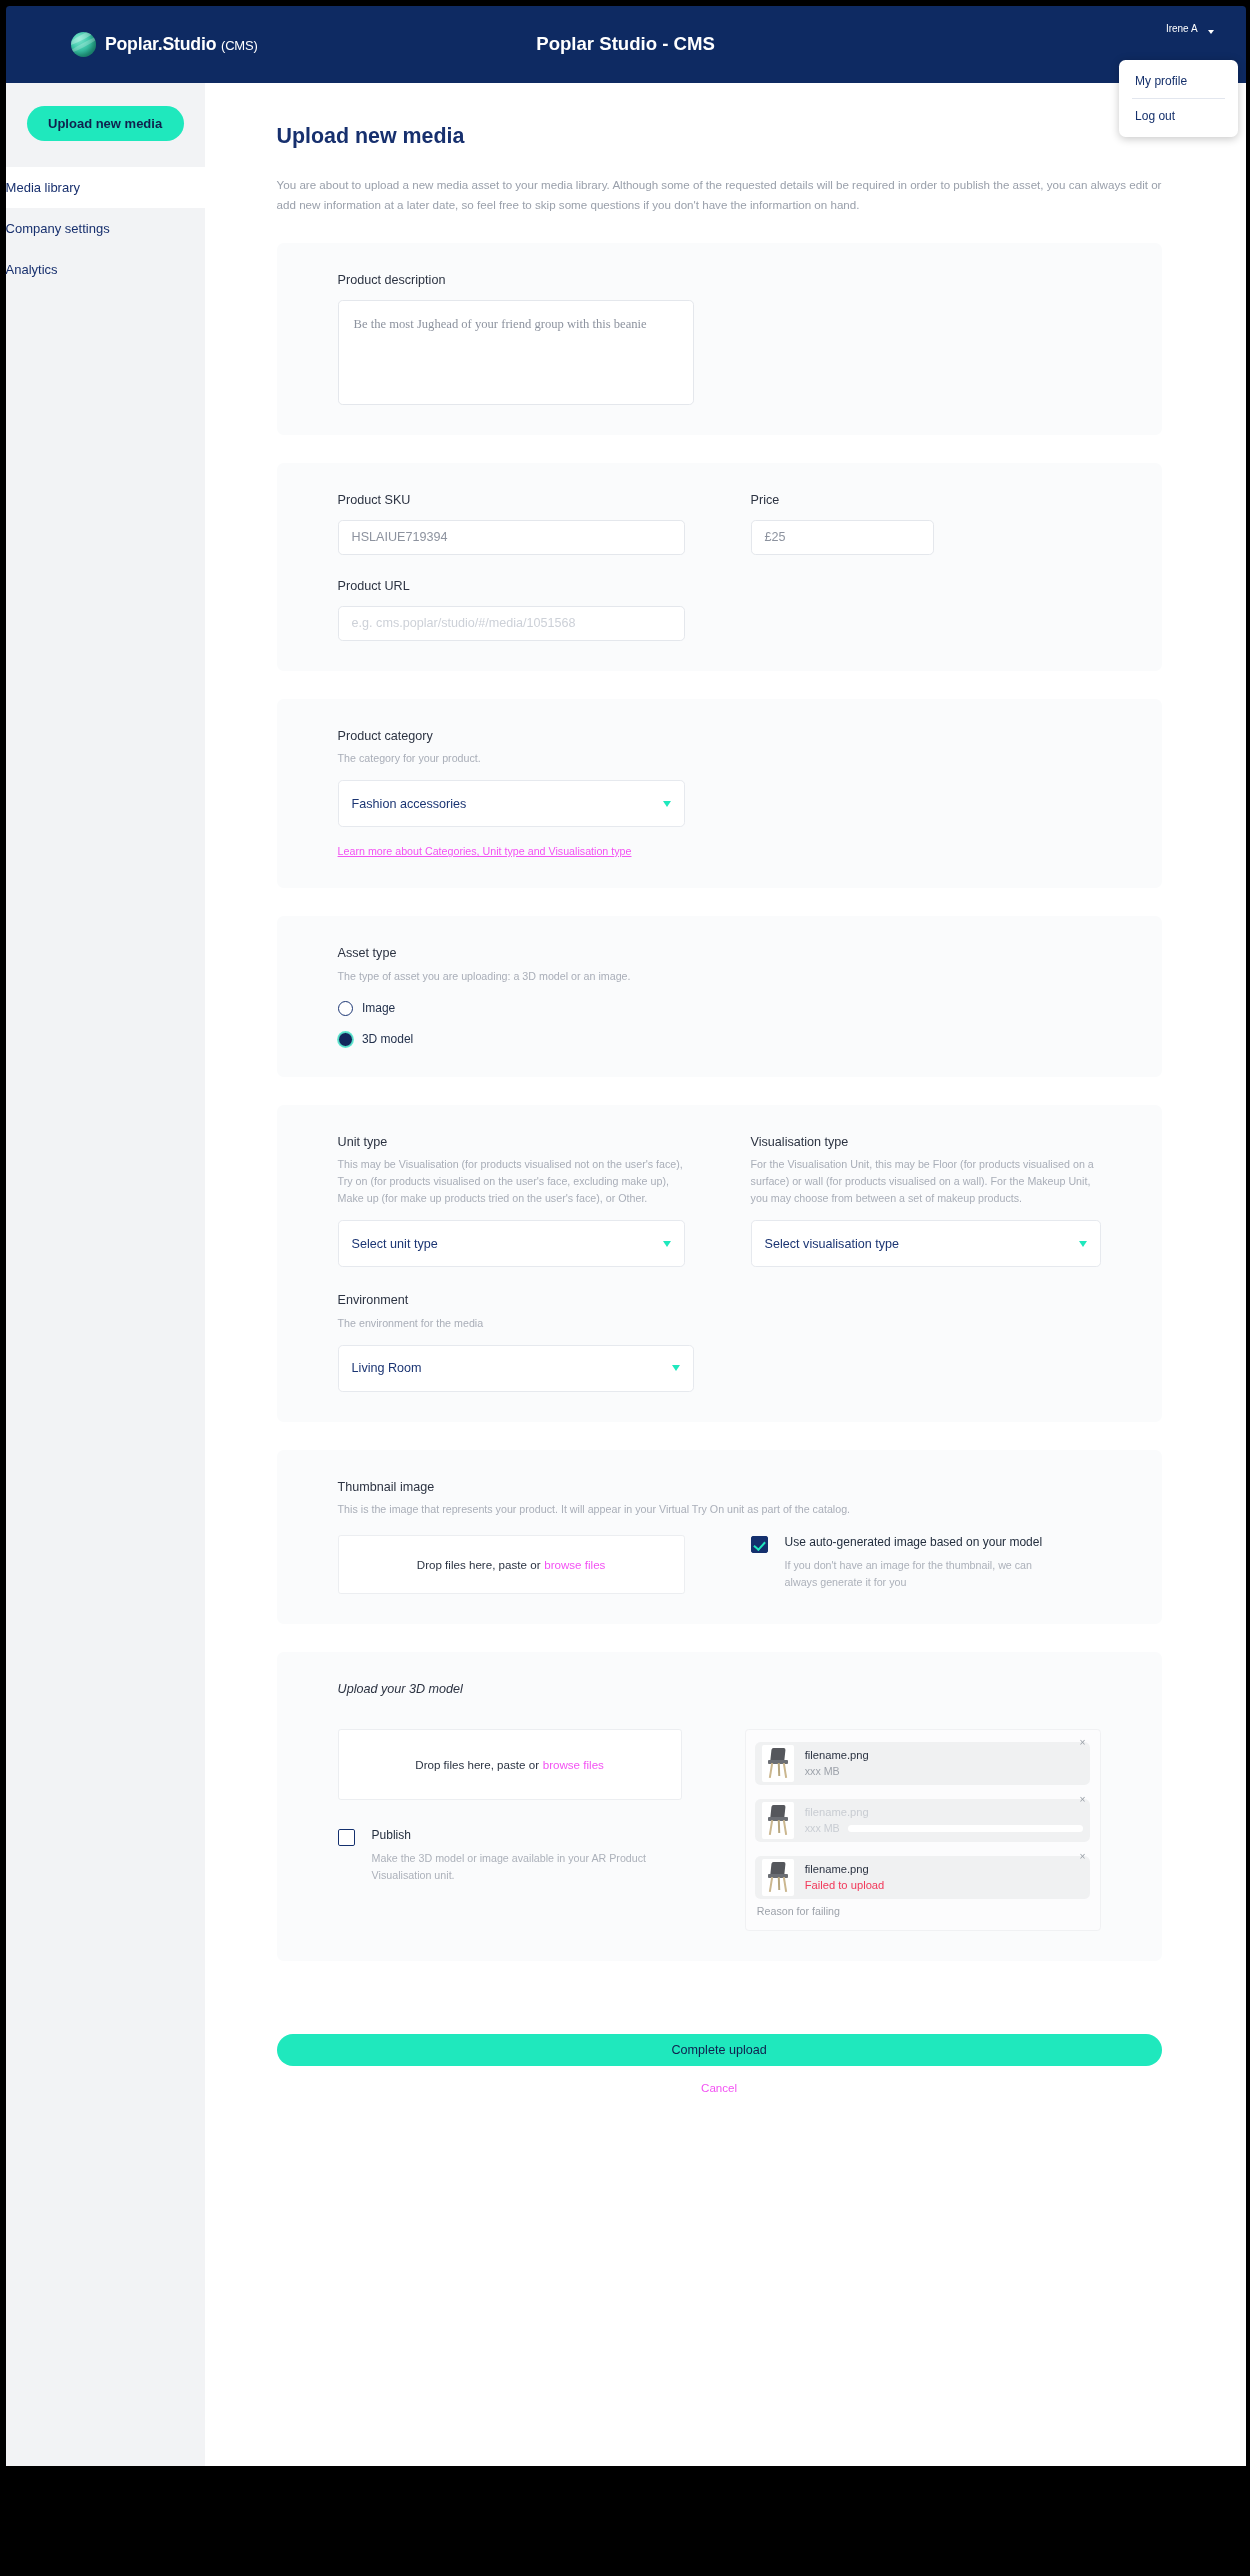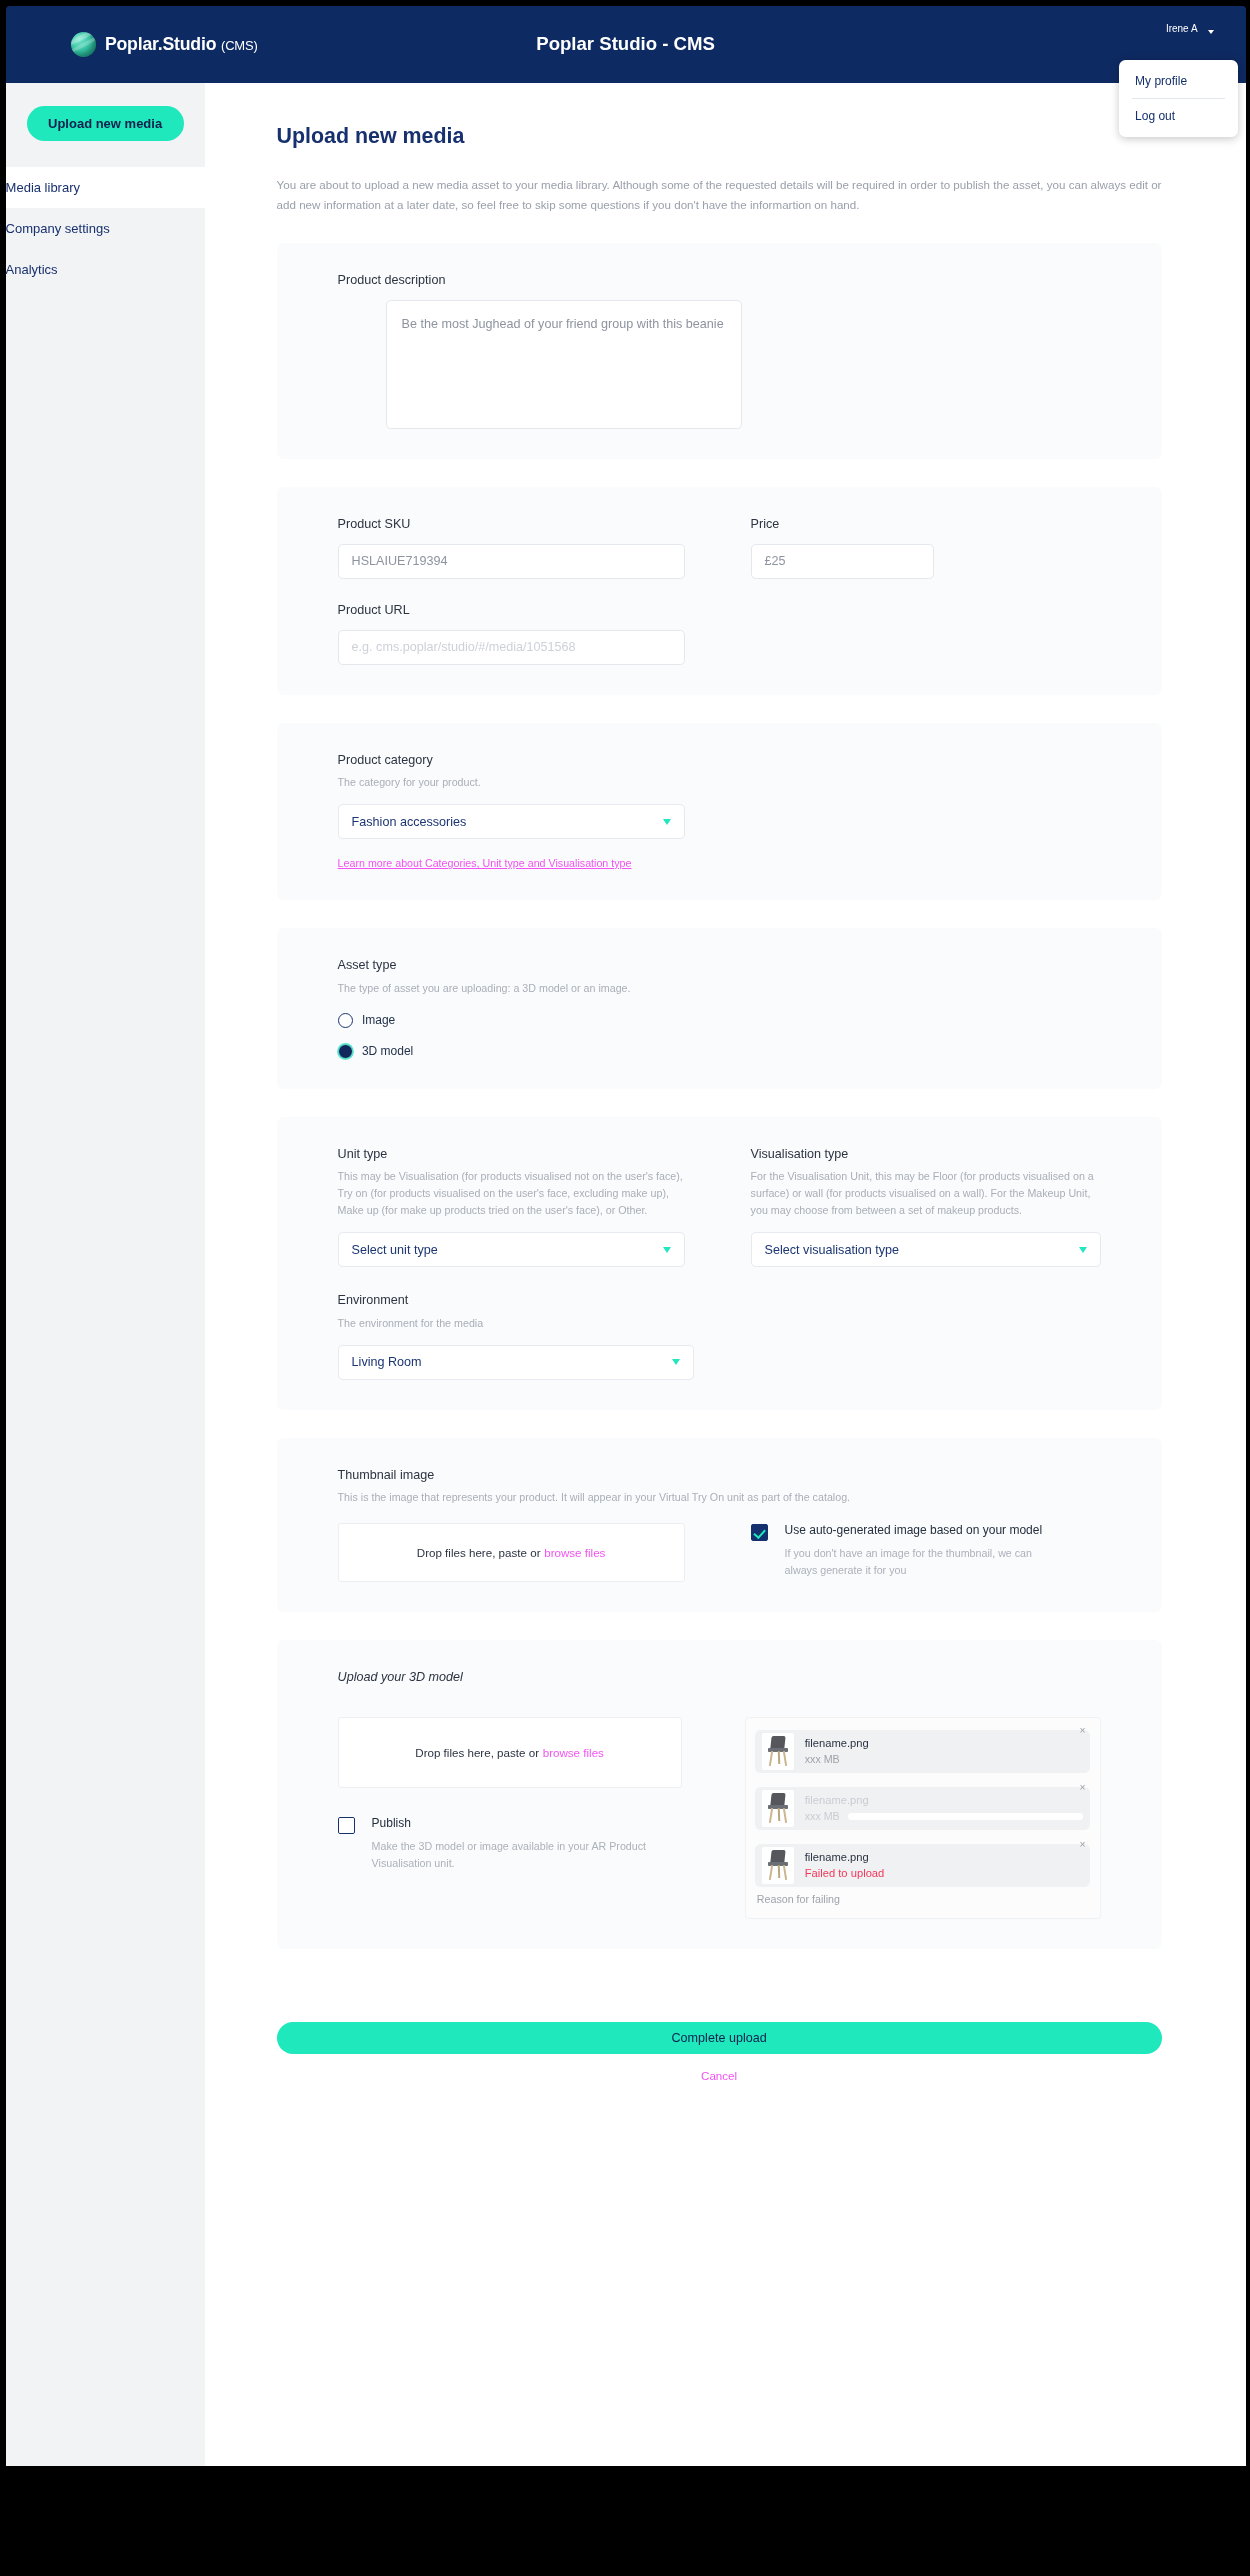--- a/index.html
+++ b/index.html
@@ -225,35 +225,34 @@
     color: #8d939f;
     font-family: "Liberation Sans", sans-serif;
     display: flex;
     align-items: center;
   }
   .input.short { max-width: 183px; }
   .input.placeholder { color: #cdd1d8; }
   .textarea {
     width: 100%;
     max-width: 356px;
-    height: 129px;
+    height: 105px;
     border: 0.9px solid #e4e7ec;
     border-radius: 4.7px;
     background: #ffffff;
     padding: 13px 15px;
     font-size: 12.6px;
     color: #8d939f;
     line-height: 1.62;
-    font-family: Liberation Sans, sans-serif;
-    margin-left: 48px;
+    font-family: Liberation Serif, serif;
   }
   .select {
     width: 100%;
     max-width: 347px;
-    height: 35px;
+    height: 47px;
     border: 0.9px solid #e6e9ee;
     border-radius: 4.7px;
     background: #ffffff;
     padding: 0 13px;
     font-size: 12.6px;
     color: #1b3573;
     display: flex;
     align-items: center;
     justify-content: space-between;
     cursor: pointer;

